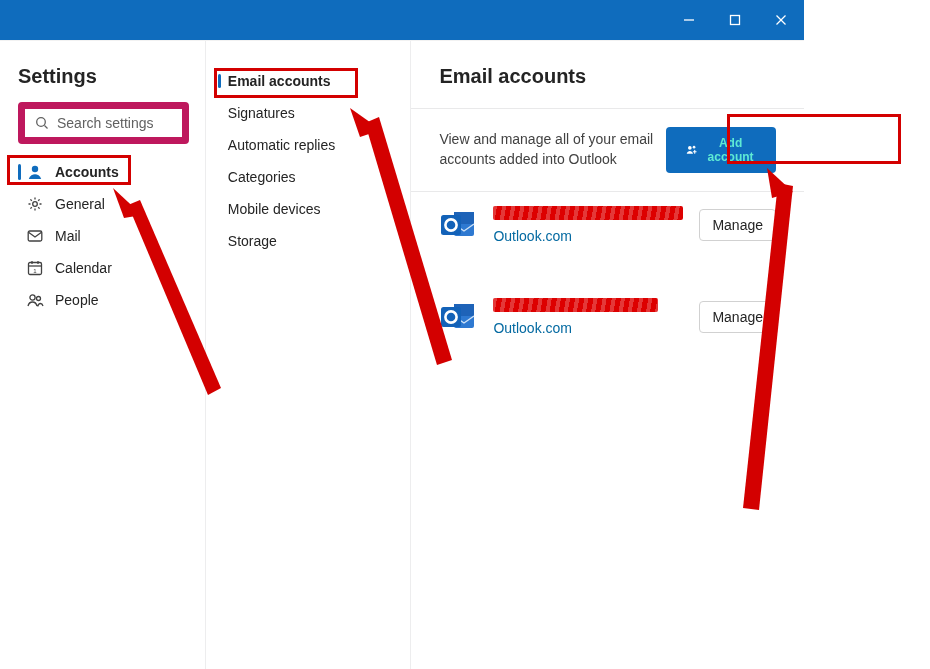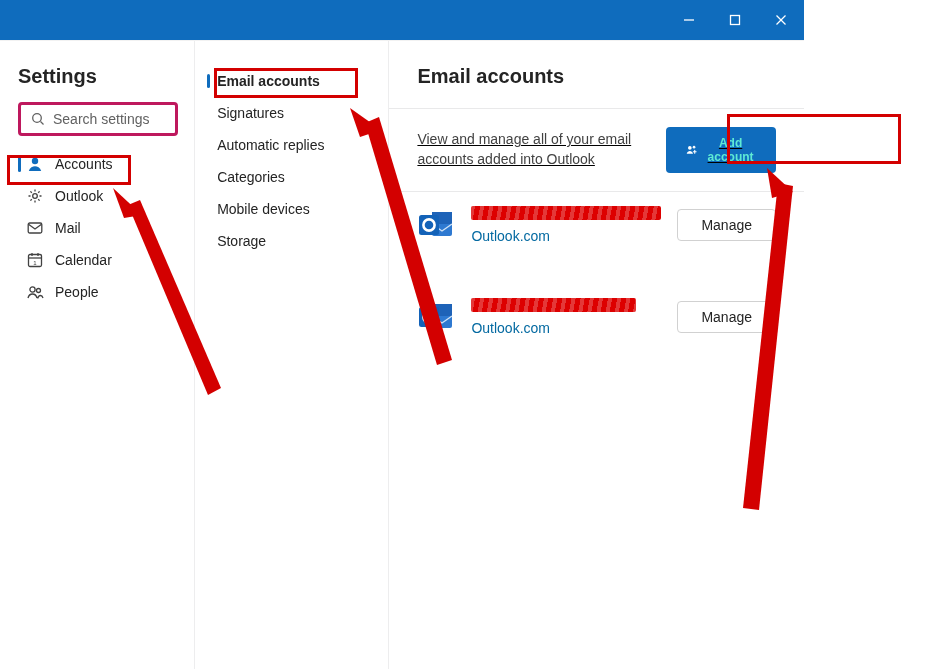--- a/index.html
+++ b/index.html
@@ -26,38 +26,38 @@
 
     
     .colA {
       width: 210px;
       padding: 24px 16px 16px 18px;
       border-right: 1px solid #ededee;
     }
     .settings-title { font-size: 20px; font-weight: 600; color: #242424; margin-bottom: 14px; }
     .search-box {
       display: flex; align-items: center;
-      border: 3px solid #be185d; border-radius: 4px;
+      border: 7px solid #be185d; border-radius: 4px;
       padding: 6px 9px; gap: 7px;
       color: #616161; background:#fff;
       margin-bottom: 12px;
       font-size: 14px;
     }
     .sidebar-item {
       display: flex; align-items: center; gap: 11px;
       padding: 7px 8px;
       font-size: 14px; color: #242424;
       border-radius: 4px;
       position: relative;
     }
     .sidebar-item.active::before {
       content: ""; position: absolute; left: 0; top: 8px; bottom: 8px;
       width: 3px; background: #0f6cbd; border-radius: 2px;
     }
-    .sidebar-item.active { font-weight: 400; }
+    .sidebar-item.active { font-weight: 700; }
     .sidebar-item .ic { color:#424242; width:18px; display:flex; align-items:center; justify-content:center;}
     .sidebar-item.active .ic { color:#0f6cbd; }
 
     
     .colB {
       width: 210px;
       padding: 24px 12px 16px 12px;
       border-right: 1px solid #ededee;
     }
     .subnav-item {
@@ -71,21 +71,20 @@
       width:3px; background:#0f6cbd; border-radius:2px;
     }
 
     
     .colC { flex: 1; padding: 24px 28px 24px 28px; }
     .main-title { font-size: 20px; font-weight:600; color:#242424; margin-bottom: 20px; }
     .hr { height:1px; background:#e9e9ea; margin: 0 -28px; }
     .header-row {
       display:flex; justify-content:flex-end; align-items:center;
       padding: 18px 0 18px 0;
-      text-decoration: underline;
     }
     .header-desc { font-size: 14px; color:#424242; max-width: 260px; line-height:1.4;}
     .add-btn {
       background:#0f6cbd; color:#5eead4; border:none;
       padding: 9px 20px; border-radius: 4px;
       font-size: 12px; font-weight:600;
       display:flex; align-items:center; gap:8px;
     }
     .account-row {
       display:flex; align-items:center; gap:16px;
@@ -102,21 +101,21 @@
       border-radius:2px; overflow:hidden;
     }
     .redact-bar.short { width: 165px; }
     .redact-bar::after{
       content:""; position:absolute; inset:0;
       background: repeating-linear-gradient(100deg, rgba(255,255,255,.22) 0 4px, transparent 4px 9px);
     }
     .provider { font-size: 14px; color:#0369a1; margin-top:4px;}
     .manage-btn {
       background:#fff; border:1px solid #d1d1d1; border-radius:4px;
-      padding: 7px 23px; font-size:14px; color:#242424;
+      padding: 7px 12px; font-size:14px; color:#242424;
     }
 
     
     .callout {
       position: absolute; border: 3px solid #d30000; pointer-events:none;
     }
     .stage { position: relative; width:804px; height:669px; }
 
     
     .anno { position:absolute; inset:0; pointer-events:none; }
@@ -169,21 +168,21 @@
         </span>
         <span>Accounts</span>
       </div>
       <div class="sidebar-item">
         <span class="ic">
           <svg class="ic18" viewBox="0 0 18 18">
               <circle cx="9" cy="9" r="2.3" fill="none" stroke="currentColor" stroke-width="1.3"></circle>
               <path d="M9 2.5v2M9 13.5v2M2.5 9h2M13.5 9h2M4.4 4.4l1.4 1.4M12.2 12.2l1.4 1.4M13.6 4.4l-1.4 1.4M5.8 12.2l-1.4 1.4" stroke="currentColor" stroke-width="1.3"></path>
             </svg>
         </span>
-        <span>Outlook</span>
+        <span>General</span>
       </div>
       <div class="sidebar-item">
         <span class="ic">
           <svg class="ic18" viewBox="0 0 18 18">
               <rect x="2.2" y="4" width="13.6" height="10" rx="1.5" fill="none" stroke="currentColor" stroke-width="1.3"></rect>
               <path d="M2.5 5.2 9 10l6.5-4.8" fill="none" stroke="currentColor" stroke-width="1.3"></path>
             </svg>
         </span>
         <span>Mail</span>
       </div>

